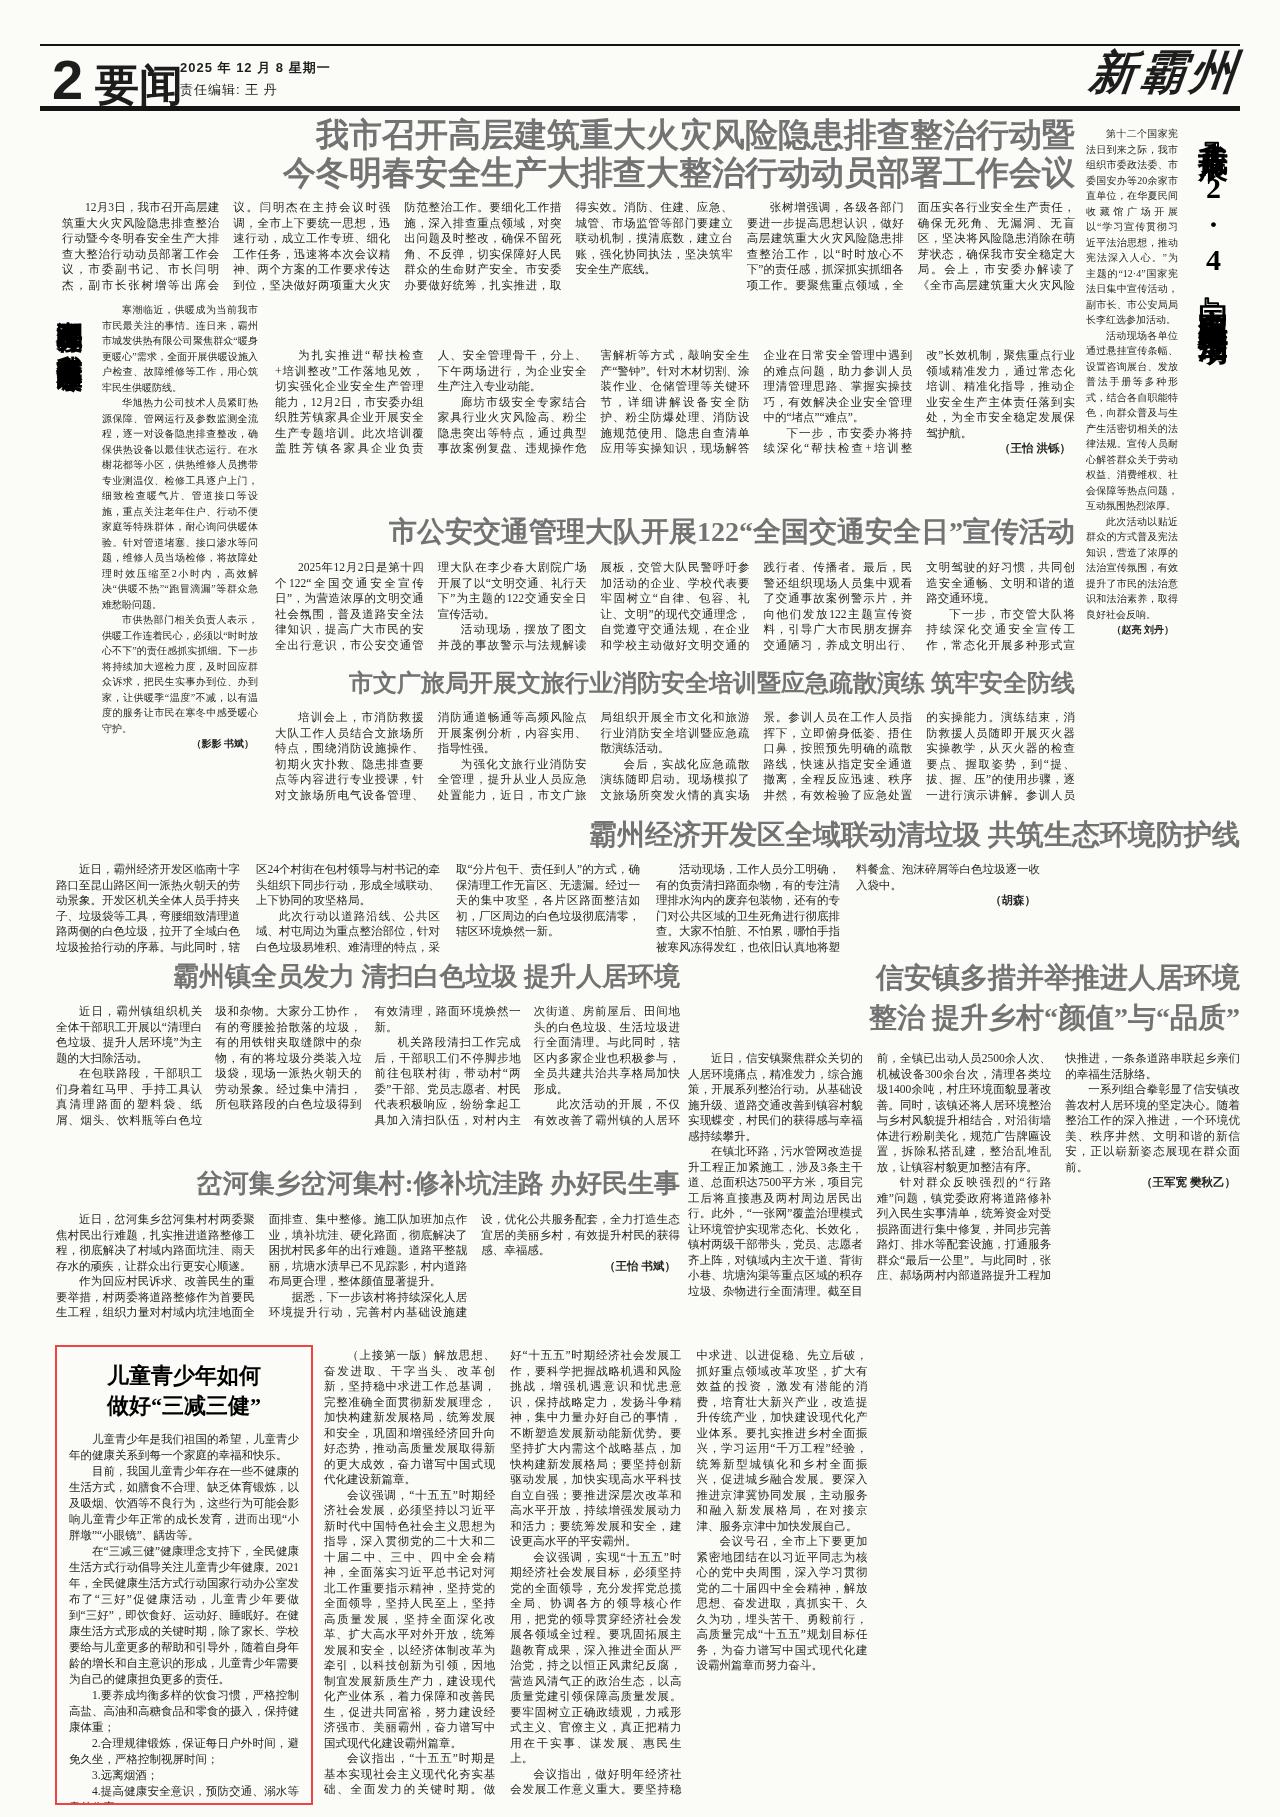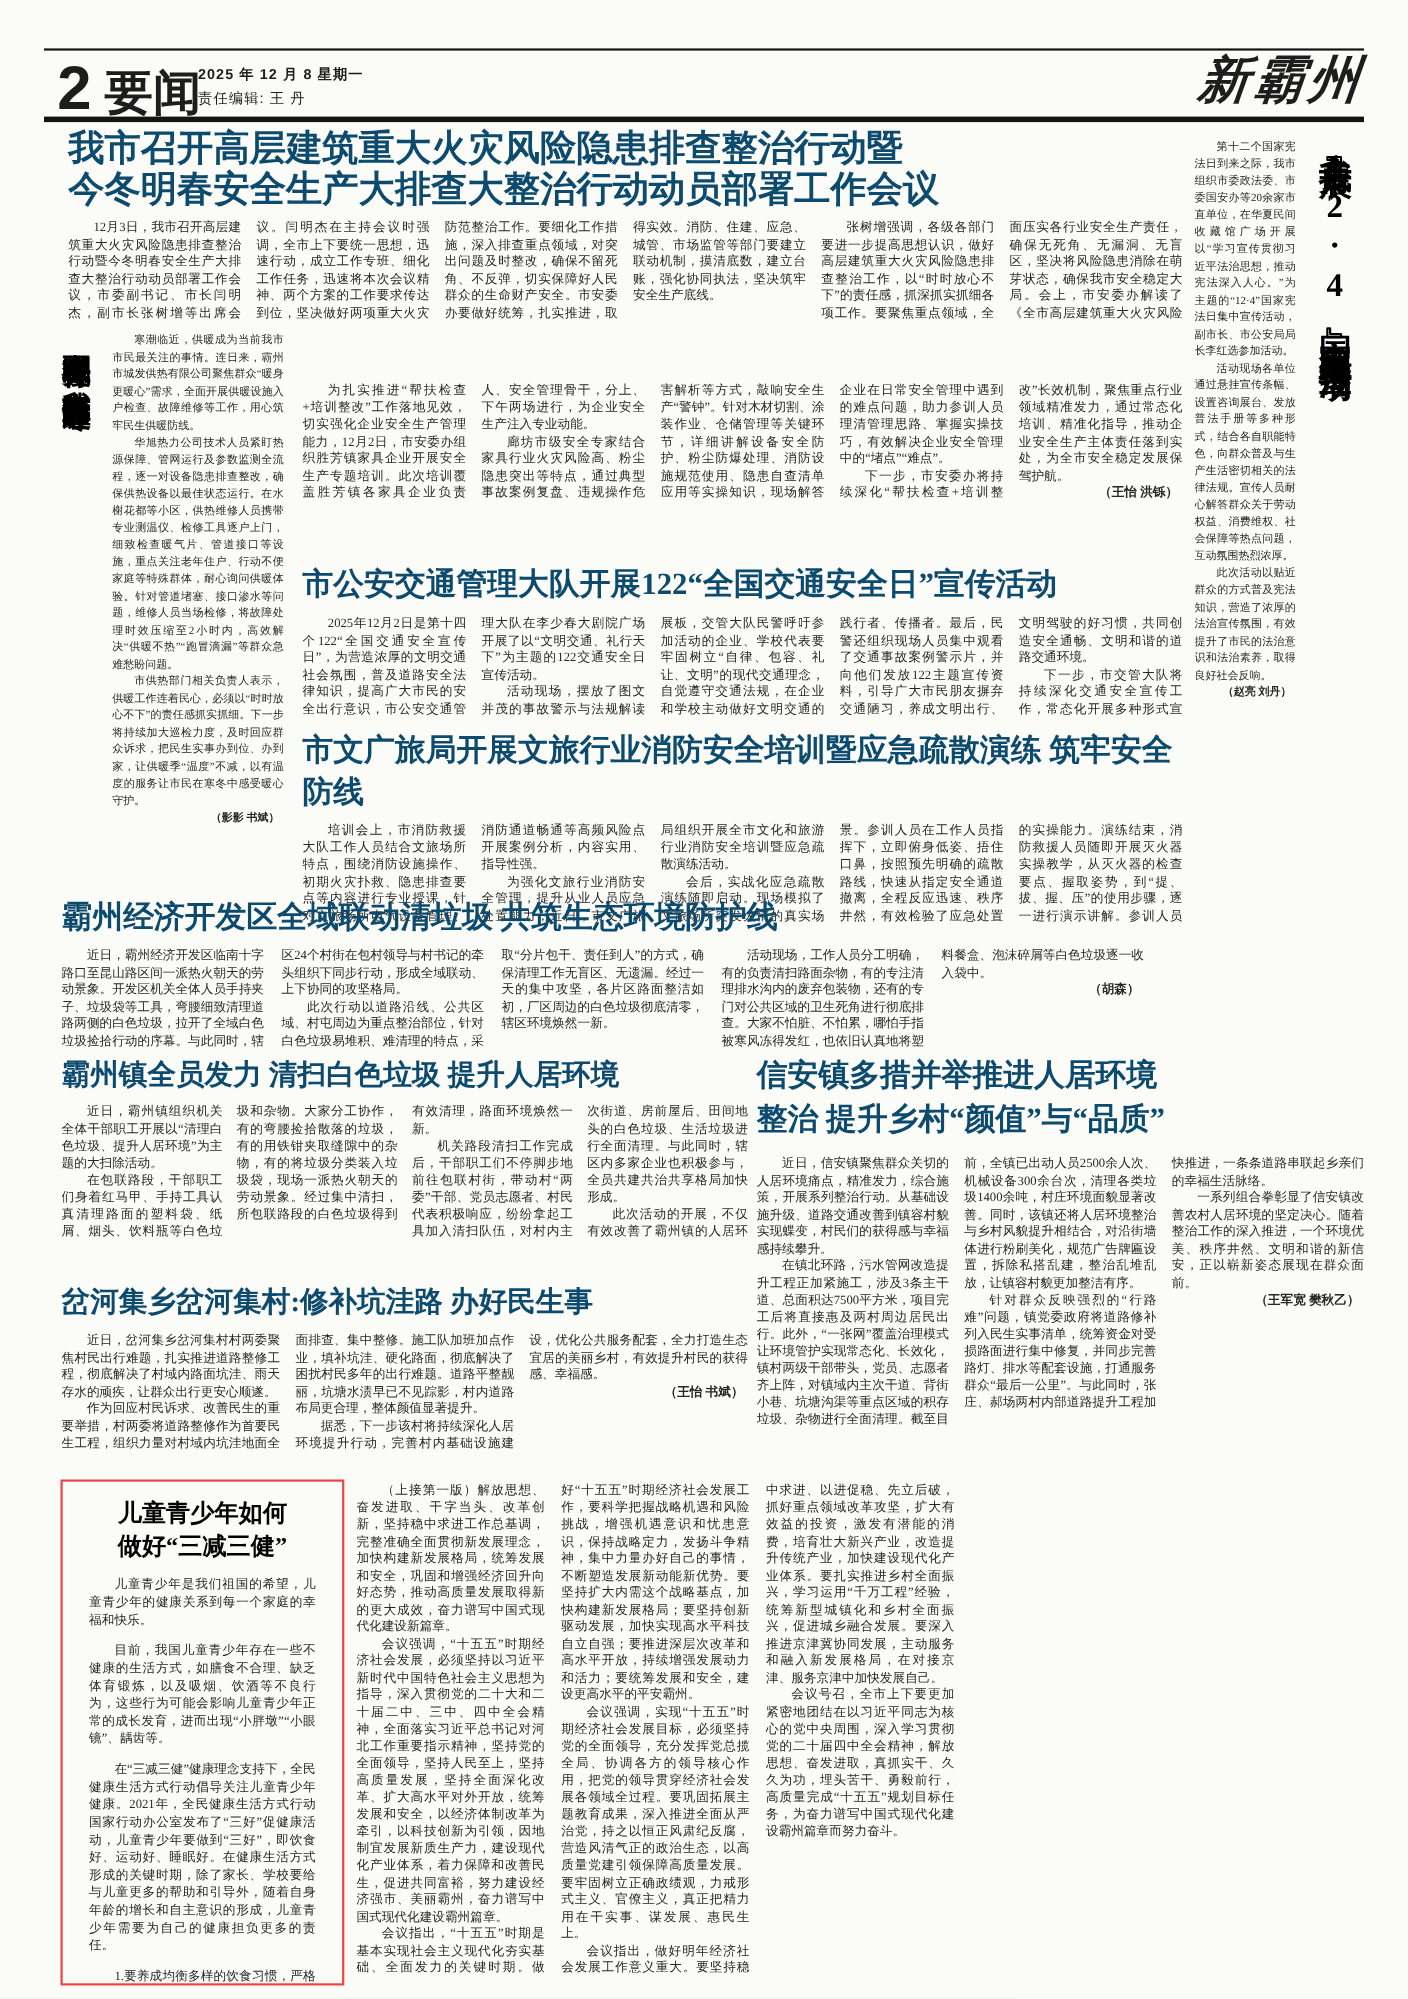--- a/index.html
+++ b/index.html
@@ -7,32 +7,32 @@
         font-family:"Liberation Serif","DejaVu Serif",serif;overflow:hidden;}
   .abs{position:absolute;}
   .rule{background:#141414;}
   
   .pgnum{font-family:"Liberation Sans","DejaVu Sans",sans-serif;font-weight:bold;font-size:56px;line-height:56px;}
   .section{font-family:"Liberation Sans","DejaVu Sans",sans-serif;font-weight:bold;font-size:44px;line-height:34px;}
   .dateline{font-family:"Liberation Sans","DejaVu Sans",sans-serif;font-weight:bold;font-size:13px;line-height:20px;letter-spacing:1px;}
   .editline{font-family:"Liberation Sans","DejaVu Sans",sans-serif;font-size:13px;line-height:20px;letter-spacing:1px;}
   .masthead{font-style:italic;font-weight:bold;font-size:46px;line-height:50px;letter-spacing:4px;text-align:right;transform:skewX(-6deg);}
   
-  .htitle{font-weight:bold;text-align:left;color:#0c4a6e;}
+  .htitle{font-weight:bold;text-align:right;color:#737373;}
   .flow{column-fill:auto;text-align:justify;font-size:11.5px;line-height:15.5px;overflow:hidden;color:#262626;}
   .flow p{margin:0;text-indent:2em;}
   .byline{display:block;text-align:right;font-weight:bold;text-indent:0;padding-right:4px;}
   .vtitle{writing-mode:vertical-rl;text-orientation:upright;font-weight:bold;color:#000;letter-spacing:3px;}
   .vflow{font-size:10px;line-height:15.5px;text-align:justify;overflow:hidden;color:#262626;}
   .vflow p{margin:0;text-indent:2em;}
   
   .hbox{border:2px solid #ef4444;box-sizing:border-box;padding:14px 12px 10px 12px;overflow:hidden;}
   .hbox .btitle{font-weight:bold;font-size:22px;line-height:30px;text-align:center;color:#000;}
   .hbox .btext{margin-top:10px;font-size:11.5px;line-height:16px;text-align:justify;color:#262626;}
-  .hbox .btext p{margin:12px;text-indent:2em;}
+  .hbox .btext p{margin:0;text-indent:2em;}
 </style>
 </head>
 <body>
 
 <div id="page">
 
   <div class="abs rule" style="left:40px;top:44px;width:1200px;height:2px;"></div>
   <div class="abs pgnum" style="left:52px;top:52px;">2</div>
   <div class="abs section" style="left:95px;top:68px;">要闻</div>
   <div class="abs dateline" style="left:180px;top:58px;">2025 年 12 月 8 星期一</div>
@@ -83,21 +83,21 @@
     <div class="htitle" style="font-size:28px;line-height:40px;">市公安交通管理大队开展122“全国交通安全日”宣传活动</div>
     <div class="flow" style="margin-top:8px;height:104px;column-count:5;column-gap:14px;">
       <p>2025年12月2日是第十四个122“全国交通安全宣传日”，为营造浓厚的文明交通社会氛围，普及道路安全法律知识，提高广大市民的安全出行意识，市公安交通管理大队在李少春大剧院广场开展了以“文明交通、礼行天下”为主题的122交通安全日宣传活动。</p>
       <p>活动现场，摆放了图文并茂的事故警示与法规解读展板，交管大队民警呼吁参加活动的企业、学校代表要牢固树立“自律、包容、礼让、文明”的现代交通理念，自觉遵守交通法规，在企业和学校主动做好文明交通的践行者、传播者。最后，民警还组织现场人员集中观看了交通事故案例警示片，并向他们发放122主题宣传资料，引导广大市民朋友摒弃交通陋习，养成文明出行、文明驾驶的好习惯，共同创造安全通畅、文明和谐的道路交通环境。</p>
       <p>下一步，市交管大队将持续深化交通安全宣传工作，常态化开展多种形式宣教活动，推动文明出行理念融入群众日常生活，筑牢道路交通安全防线。</p>
 
     </div>
   </div>
 
   <div class="abs" style="left:275px;top:664px;width:800px;">
-    <div class="htitle" style="font-size:28px;line-height:38px;">市文广旅局开展文旅行业消防安全培训暨应急疏散演练  筑牢安全防线</div>
+    <div class="htitle" style="font-size:24px;line-height:38px;">市文广旅局开展文旅行业消防安全培训暨应急疏散演练  筑牢安全防线</div>
     <div class="flow" style="margin-top:8px;height:104px;column-count:5;column-gap:14px;">
       <p>培训会上，市消防救援大队工作人员结合文旅场所特点，围绕消防设施操作、初期火灾扑救、隐患排查要点等内容进行专业授课，针对文旅场所电气设备管理、消防通道畅通等高频风险点开展案例分析，内容实用、指导性强。</p>
       <p>为强化文旅行业消防安全管理，提升从业人员应急处置能力，近日，市文广旅局组织开展全市文化和旅游行业消防安全培训暨应急疏散演练活动。</p>
       <p>会后，实战化应急疏散演练随即启动。现场模拟了文旅场所突发火情的真实场景。参训人员在工作人员指挥下，立即俯身低姿、捂住口鼻，按照预先明确的疏散路线，快速从指定安全通道撤离，全程反应迅速、秩序井然，有效检验了应急处置的实操能力。演练结束，消防救援人员随即开展灭火器实操教学，从灭火器的检查要点、握取姿势，到“提、拔、握、压”的使用步骤，逐一进行演示讲解。参训人员分组上手操作，在指导下完成了模拟火源的扑灭练习，切实掌握了初期火情处置的核心技能。</p>
 
     </div>
   </div>
 
   <div class="abs" style="left:56px;top:816px;width:1184px;">
     <div class="htitle" style="font-size:28px;line-height:38px;">霸州经济开发区全域联动清垃圾  共筑生态环境防护线</div>

